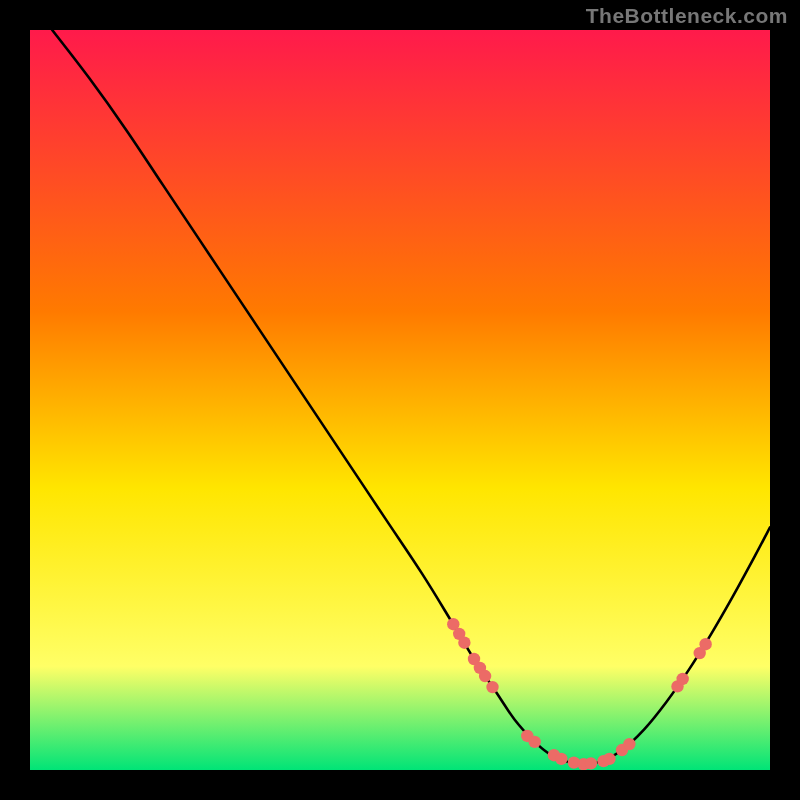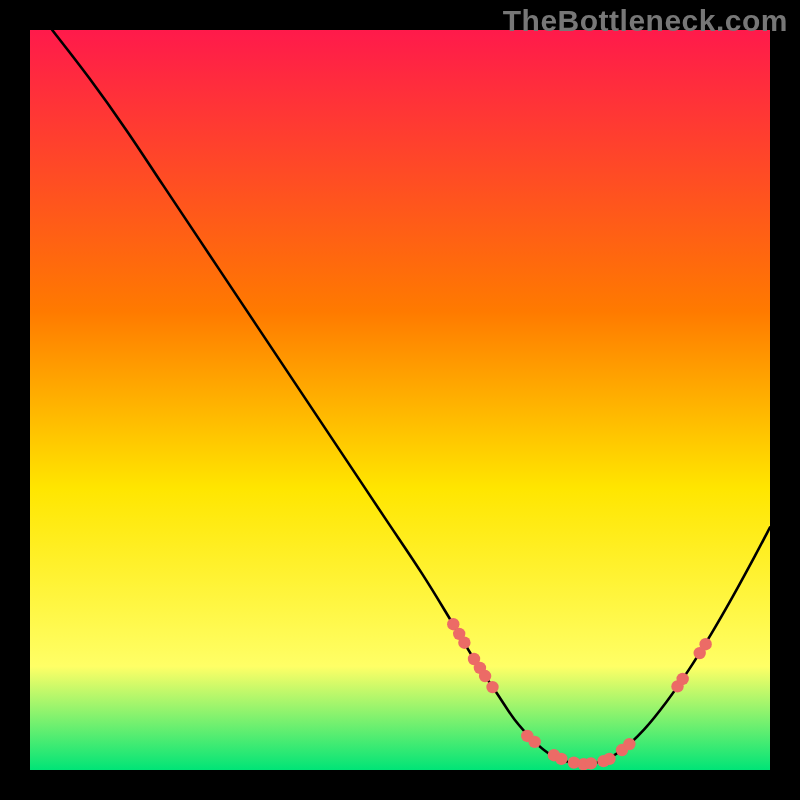--- a/index.html
+++ b/index.html
@@ -9,21 +9,21 @@
     height: 800px;
     background: #000;
     font-family: Arial, Helvetica, sans-serif;
     overflow: hidden;
   }
   .watermark {
     position: absolute;
     top: 4px;
     right: 12px;
     color: #777;
-    font-size: 30px;
+    font-size: 21px;
     font-weight: bold;
     letter-spacing: 0.5px;
     z-index: 10;
     user-select: none;
   }
   .plot-area {
     position: absolute;
     left: 30px;
     top: 30px;
     width: 740px;

